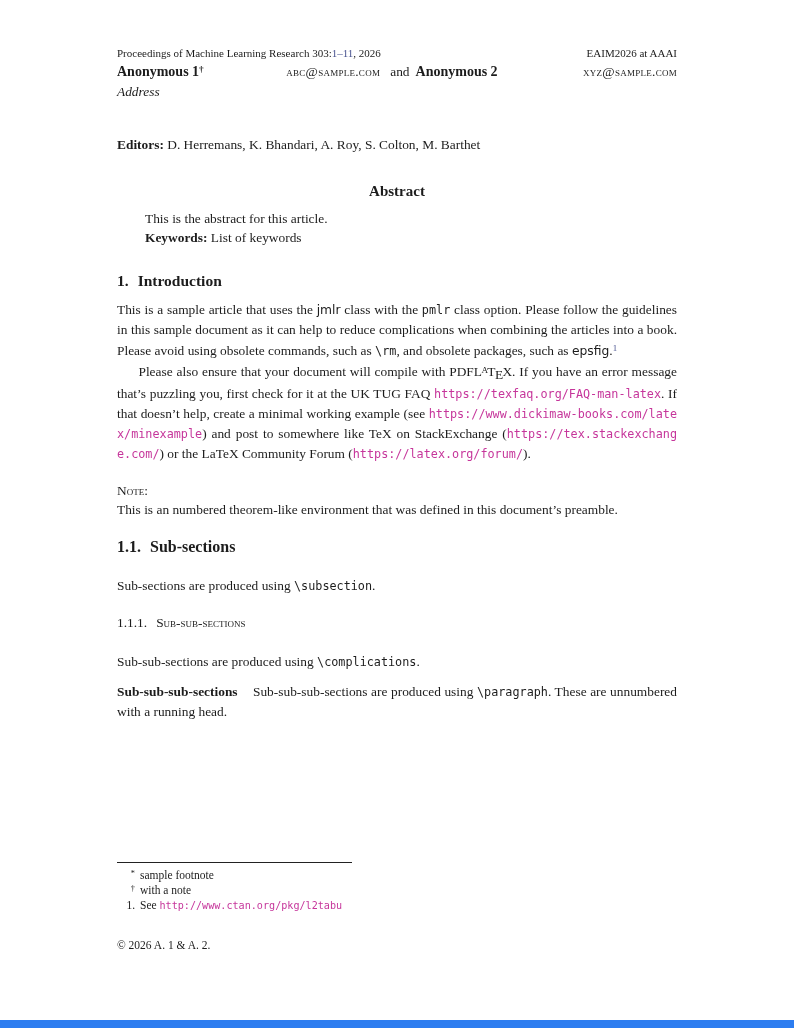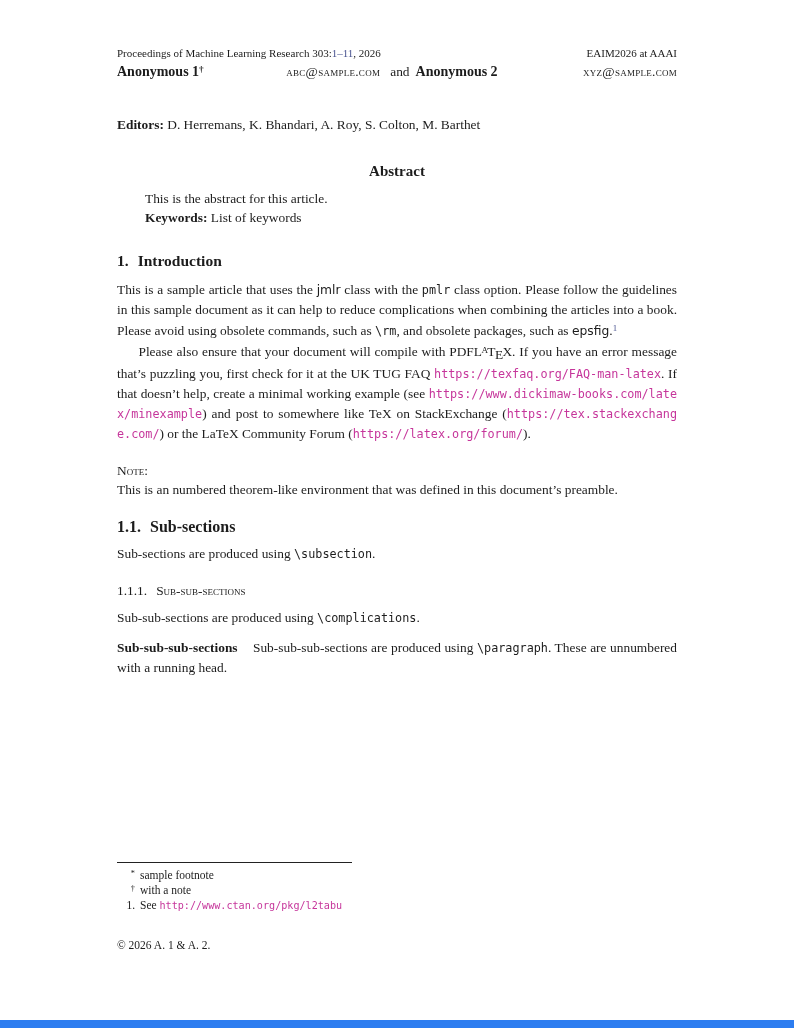--- a/index.html
+++ b/index.html
@@ -44,21 +44,21 @@
   }
   .subsection-heading{font-size:16px;font-weight:bold;margin-top:18px;}
   .subsubsection-heading{font-size:13.4px;margin-top:17px;}
   .sc{font-variant:small-caps;}
   .head-num{margin-right:9px;}
   p{margin:0;text-align:justify;}
   .para-first{margin-top:9px;}
   .para-indent{text-indent:1.6em;}
   .note-block{margin-top:17px;}
   .note-label{font-variant:small-caps;}
-  .body-line{margin-top:8px;}
+  .body-line{margin-top:20px;}
   .runin{margin-top:10px;}
   .runin + .runin{margin-top:8px;}
   .seg-rm{}
   .seg-bold{font-weight:bold;}
   .seg-bolditalic{font-weight:bold;font-style:italic;}
   .seg-mono{font-family:"DejaVu Sans Mono","Liberation Mono",monospace;font-size:.88em;}
   .seg-sans{font-family:"DejaVu Sans","Liberation Sans",sans-serif;font-size:.92em;}
   .seg-link{
     font-family:"DejaVu Sans Mono","Liberation Mono",monospace;
     font-size:.88em;color:var(--url-color,#c6369b);
@@ -103,20 +103,21 @@
       <span class="author-group1">
         <span class="author-name"><span class="seg-bold">Anonymous 1</span><span class="seg-sup">†</span></span>
         <span class="email">abc@sample.com</span>
       </span>
       <span class="and-sep">and</span>
       <span class="author-group2">
         <span class="author-name">Anonymous 2</span>
         <span class="email">xyz@sample.com</span>
       </span>
     </div>
+    <div class="address">Address</div>
 
     <div class="editors"><span class="seg-bold">Editors:</span><span class="seg-rm"> D. Herremans, K. Bhandari, A. Roy, S. Colton, M. Barthet</span></div>
 
     <div class="abstract-heading">Abstract</div>
     <div class="abstract-body">
       <p>This is the abstract for this article.</p>
       <p><span class="seg-bold">Keywords:</span><span class="seg-rm"> List of keywords</span></p>
     </div>
 
     <div class="section-heading">

